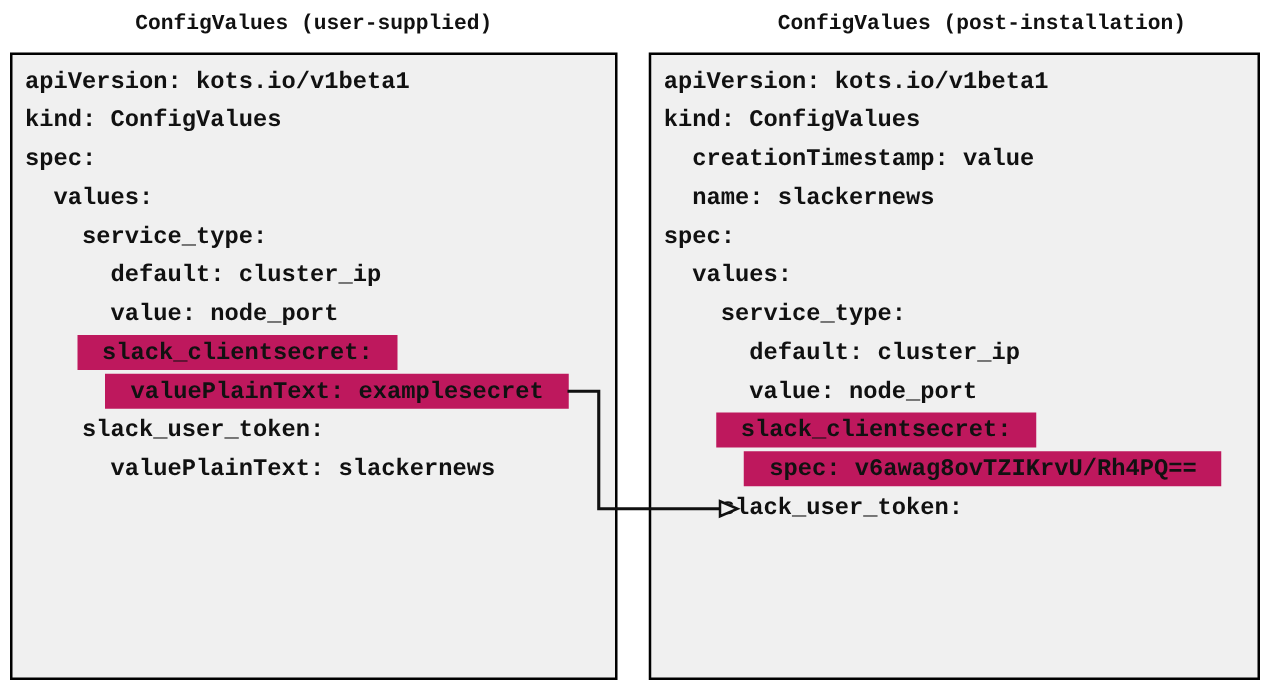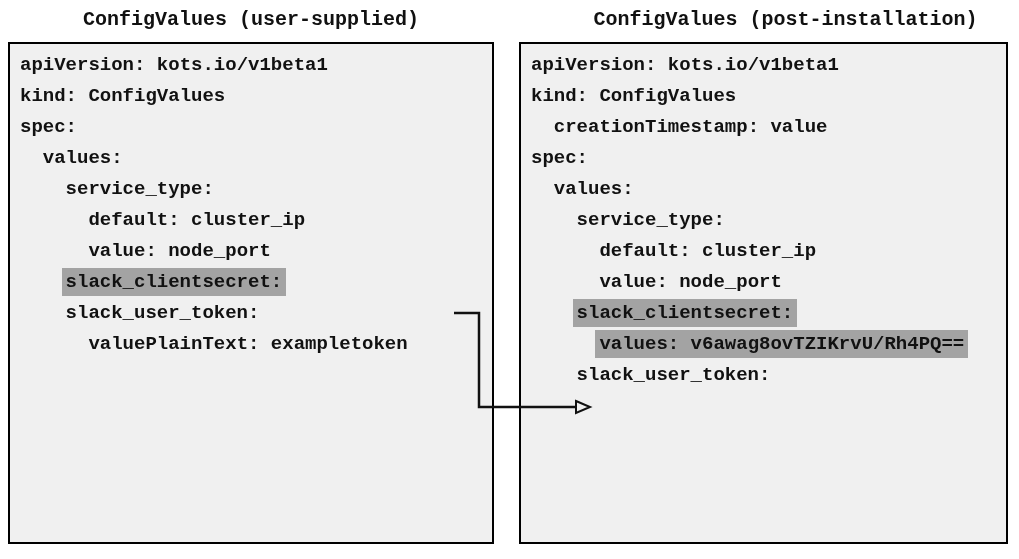--- a/index.html
+++ b/index.html
@@ -16,21 +16,21 @@
     font-family: "Liberation Mono", "DejaVu Sans Mono", monospace;
     color: #111111;
   }
   .title {
     position: absolute;
     top: 6px;
     height: 28px;
     line-height: 28px;
     text-align: center;
     font-weight: 700;
-    font-size: 20px;
+    font-size: 17px;
     white-space: nowrap;
   }
   #left-title  { left: 8px;   width: 486px; }
   #right-title { left: 541px; width: 489px; }
   .panel {
     position: absolute;
     top: 42px;
     height: 502px;
     background: #f0f0f0;
     border: 2px solid #000000;
@@ -43,22 +43,22 @@
     height: 31px;
     line-height: 31px;
     font-size: 19px;
     font-weight: 700;
     white-space: nowrap;
   }
   .i2 { padding-left: 2ch; }
   .i4 { padding-left: 4ch; }
   .i6 { padding-left: 6ch; }
   .t.hl {
-    background: #a3a3a3;
-    padding: 3px 4px;
+    background: #be185d;
+    padding: 3px 20px;
     margin-left: -4px;
   }
   svg.arrow {
     position: absolute;
     left: 0;
     top: 0;
     pointer-events: none;
   }
 </style>
 </head>
@@ -71,35 +71,37 @@
 
   <div class="panel" id="left-panel">
     <div class="line i0"><span class="t">apiVersion: kots.io/v1beta1</span></div>
     <div class="line i0"><span class="t">kind: ConfigValues</span></div>
     <div class="line i0"><span class="t">spec:</span></div>
     <div class="line i2"><span class="t">values:</span></div>
     <div class="line i4"><span class="t">service_type:</span></div>
     <div class="line i6"><span class="t">default: cluster_ip</span></div>
     <div class="line i6"><span class="t">value: node_port</span></div>
     <div class="line i4"><span class="t hl">slack_clientsecret:</span></div>
+    <div class="line i6"><span class="t hl">valuePlainText: examplesecret</span></div>
     <div class="line i4"><span class="t">slack_user_token:</span></div>
-    <div class="line i6"><span class="t">valuePlainText: exampletoken</span></div>
+    <div class="line i6"><span class="t">valuePlainText: slackernews</span></div>
   </div>
 
   <div class="panel" id="right-panel">
     <div class="line i0"><span class="t">apiVersion: kots.io/v1beta1</span></div>
     <div class="line i0"><span class="t">kind: ConfigValues</span></div>
     <div class="line i2"><span class="t">creationTimestamp: value</span></div>
+    <div class="line i2"><span class="t">name: slackernews</span></div>
     <div class="line i0"><span class="t">spec:</span></div>
     <div class="line i2"><span class="t">values:</span></div>
     <div class="line i4"><span class="t">service_type:</span></div>
     <div class="line i6"><span class="t">default: cluster_ip</span></div>
     <div class="line i6"><span class="t">value: node_port</span></div>
     <div class="line i4"><span class="t hl">slack_clientsecret:</span></div>
-    <div class="line i6"><span class="t hl">values: v6awag8ovTZIKrvU/Rh4PQ==</span></div>
+    <div class="line i6"><span class="t hl">spec: v6awag8ovTZIKrvU/Rh4PQ==</span></div>
     <div class="line i4"><span class="t">slack_user_token:</span></div>
   </div>
 
   <svg class="arrow" width="1019" height="559" viewBox="0 0 1019 559">
     <path d="M454 313 L479 313 L479 407 L576 407" fill="none" stroke="#111111" stroke-width="2.5"></path>
     <path d="M576 401 L590 407 L576 413 Z" fill="#f0f0f0" stroke="#111111" stroke-width="2"></path>
   </svg>
 
 </div>
 

